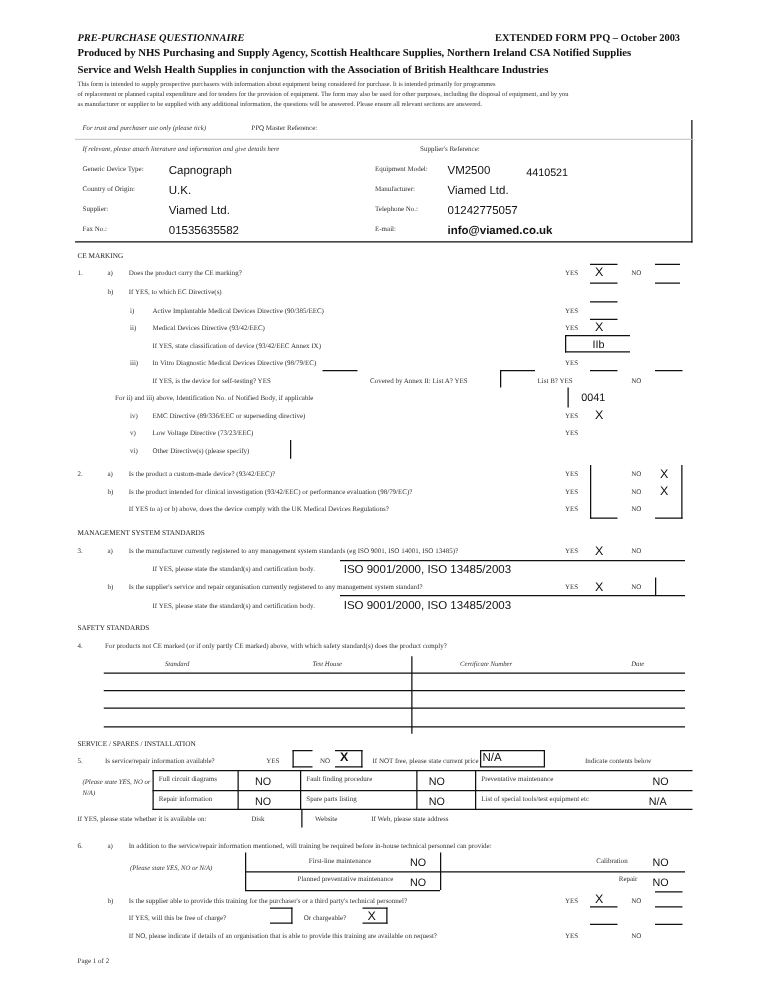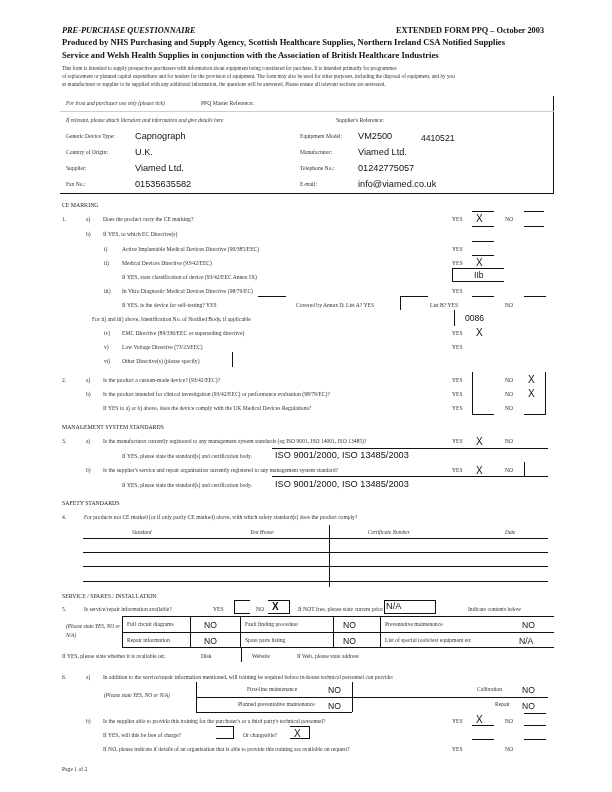--- a/index.html
+++ b/index.html
@@ -48,21 +48,21 @@
 <div class="abs val" style="left:358px;top:147px;">Viamed Ltd.</div>
 
 <div class="abs lbl" style="left:66px;top:165px;">Supplier:</div>
 <div class="abs val" style="left:135px;top:163px;">Viamed Ltd.</div>
 <div class="abs lbl" style="left:300px;top:165px;">Telephone No.:</div>
 <div class="abs val" style="left:358px;top:163px;">01242775057</div>
 
 <div class="abs lbl" style="left:66px;top:181px;">Fax No.:</div>
 <div class="abs val" style="left:135px;top:179px;">01535635582</div>
 <div class="abs lbl" style="left:300px;top:181px;">E-mail:</div>
-<div class="abs val" style="left:358px;top:179px;">info@viamed.co.uk</div>
+<div class="abs val" style="left:358px;top:179px;font-weight:bold;">info@viamed.co.uk</div>
 
 <div class="abs sec" style="left:62px;top:202px;">CE MARKING</div>
 <div class="abs lbl" style="left:62px;top:216px;">1.</div>
 <div class="abs lbl" style="left:86px;top:216px;">a)</div>
 <div class="abs lbl" style="left:103px;top:216px;">Does the product carry the CE marking?</div>
 <div class="abs lbl" style="left:452px;top:216px;">YES</div>
 <div class="hl" style="left:472px;top:211px;width:22px;"></div>
 <div class="abs x" style="left:476px;top:213px;">X</div>
 <div class="hl" style="left:472px;top:226px;width:22px;"></div>
 <div class="abs lbl" style="left:505px;top:216px;">NO</div>
@@ -98,21 +98,21 @@
 <div class="hl" style="left:258px;top:296px;width:28px;"></div>
 <div class="abs lbl" style="left:296px;top:302px;">Covered by Annex II: List A? YES</div>
 <div class="box" style="left:400px;top:296px;width:28px;height:14px;border-right:none;border-bottom:none;"></div>
 <div class="abs lbl" style="left:430px;top:302px;">List B? YES</div>
 <div class="hl" style="left:472px;top:296px;width:22px;"></div>
 <div class="abs lbl" style="left:505px;top:302px;">NO</div>
 <div class="hl" style="left:524px;top:296px;width:22px;"></div>
 
 <div class="abs lbl" style="left:92px;top:316px;">For ii) and iii) above, Identification No. of Notified Body, if applicable</div>
 <div class="vl" style="left:454px;top:310px;height:16px;"></div>
-<div class="abs val-sm" style="left:465px;top:313px;">0086</div>
+<div class="abs val-sm" style="left:465px;top:313px;">0041</div>
 
 <div class="abs lbl" style="left:104px;top:330px;">iv)</div>
 <div class="abs lbl" style="left:122px;top:330px;">EMC Directive (89/336/EEC or superseding directive)</div>
 <div class="abs lbl" style="left:452px;top:330px;">YES</div>
 <div class="abs x" style="left:476px;top:327px;">X</div>
 
 <div class="abs lbl" style="left:104px;top:344px;">v)</div>
 <div class="abs lbl" style="left:122px;top:344px;">Low Voltage Directive (73/23/EEC)</div>
 <div class="abs lbl" style="left:452px;top:344px;">YES</div>
 <div class="abs x" style="left:476px;top:341px;"></div>

